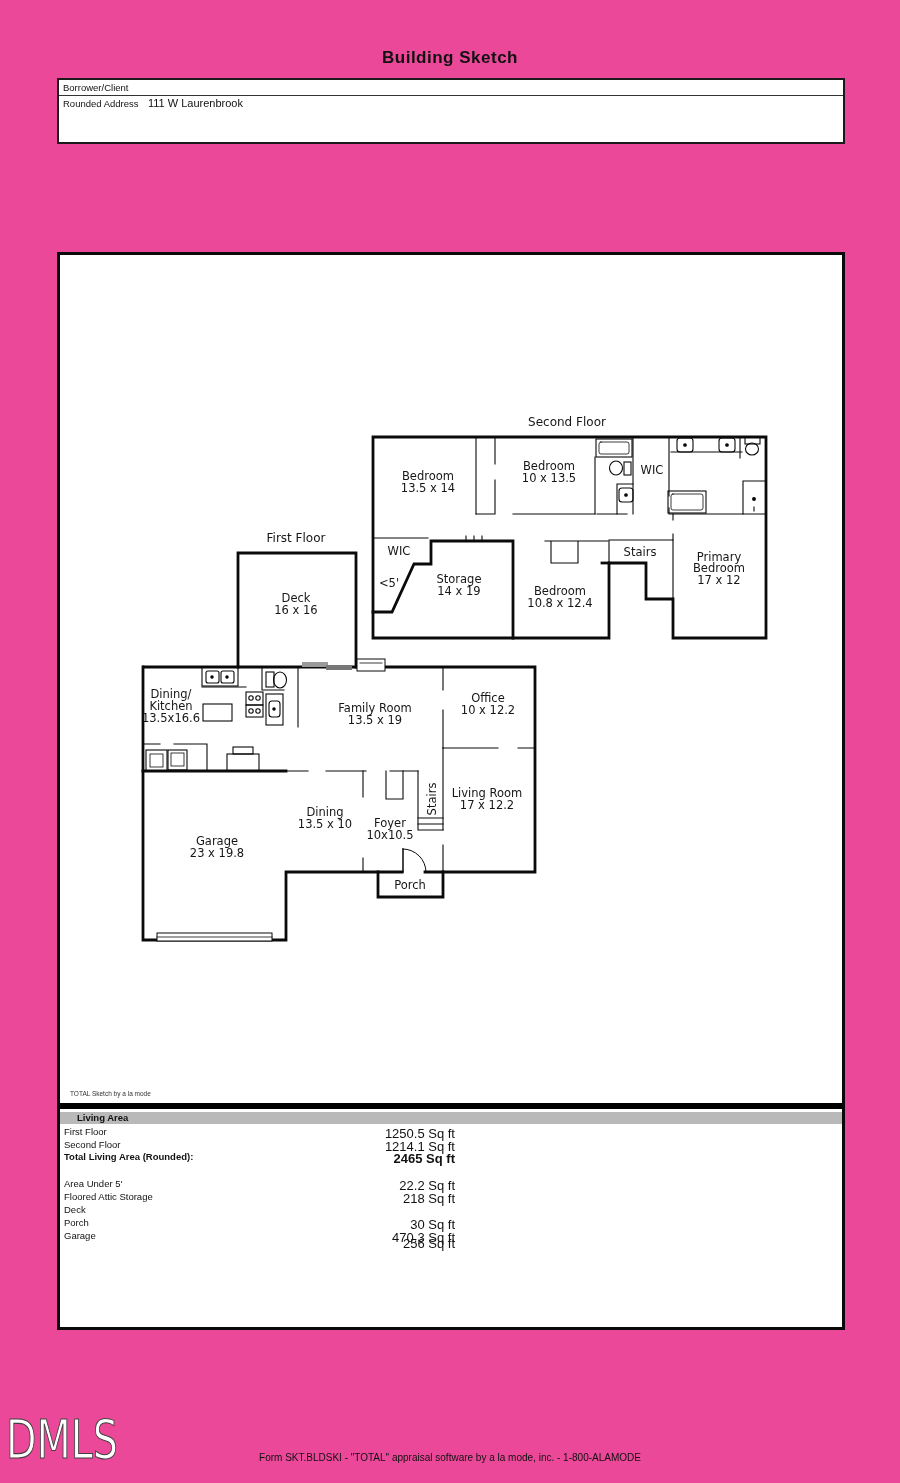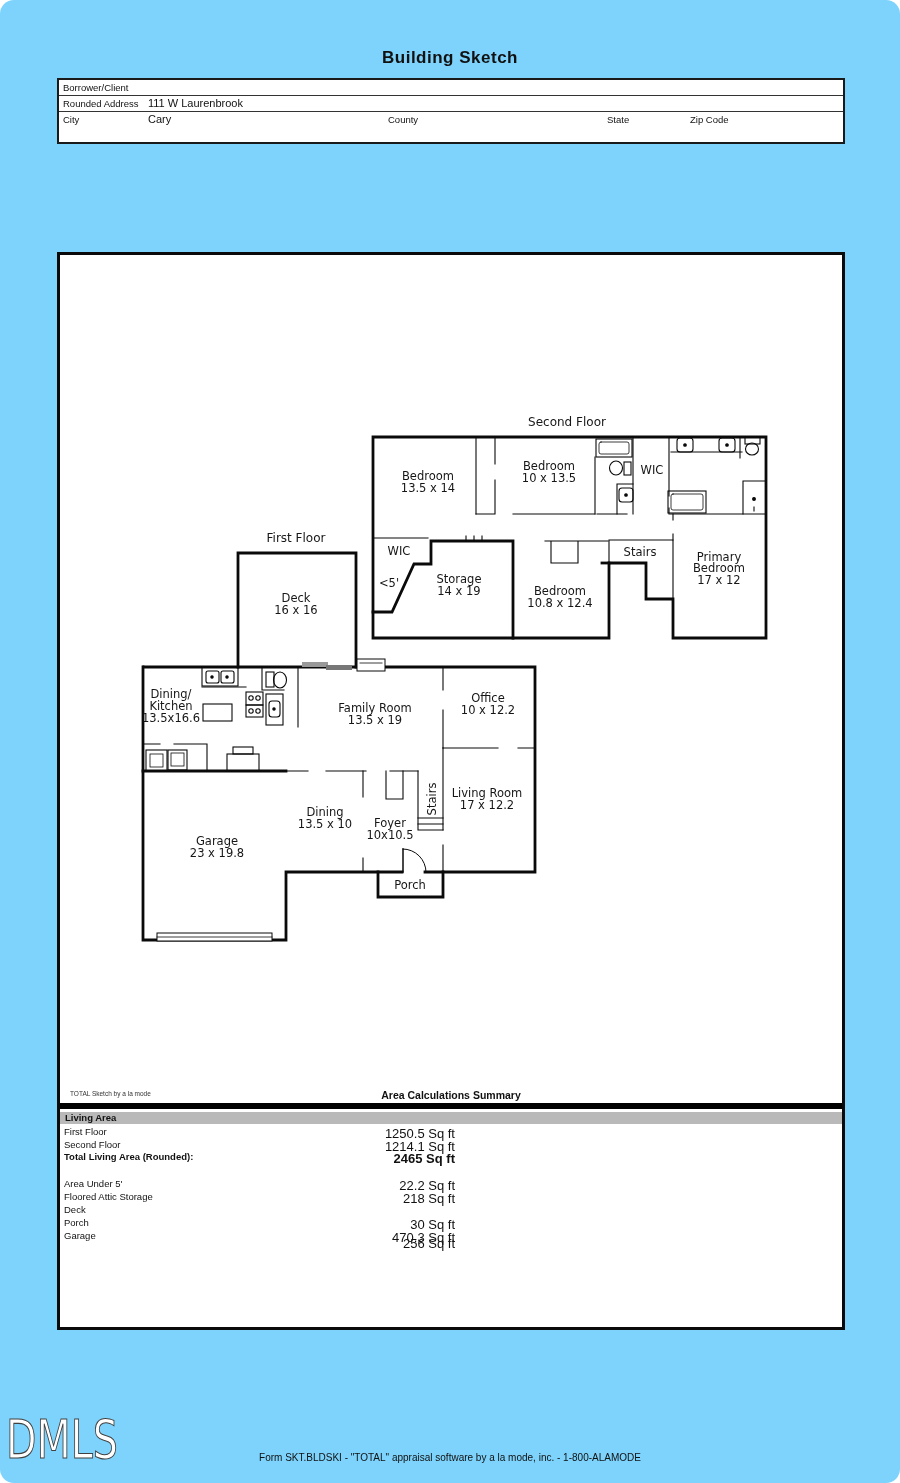--- a/index.html
+++ b/index.html
@@ -1,19 +1,19 @@
 <!DOCTYPE html>
 <html><head>
 <meta charset="utf-8">
 <style>
   * { margin:0; padding:0; box-sizing:border-box; }
   html,body { background:#fff; }
   .page {
-    position:relative; width:900px; height:1483px; background:#7dd3fc;
-    font-family:"Liberation Sans", sans-serif; color:#111; overflow:hidden;border-radius:14px;
+    position:relative; width:900px; height:1483px; background:#ec4899;
+    font-family:"Liberation Sans", sans-serif; color:#111; overflow:hidden;
   }
   .doc-title {
     position:absolute; left:0; top:48px; width:900px; text-align:center;
     font-size:17px; font-weight:bold; letter-spacing:.5px;
   }
   
   .hdr-table {
     position:absolute; left:57px; top:78px; width:788px; height:66px;
     border:2px solid #1a1a1a; background:#fff;
   }
@@ -27,21 +27,21 @@
     border:3px solid #0a0a0a; background:#fff;
   }
   .plan-svg { position:absolute; left:0; top:0; width:900px; height:1483px; }
   .plan-svg text { font-family:"DejaVu Sans", sans-serif; fill:#161616; }
   
   .sum-watermark { position:absolute; left:70px; top:1090px; font-size:6.5px; color:#333; }
   .sum-title { position:absolute; left:57px; top:1089px; width:788px; text-align:center;
                font-size:10.5px; font-weight:bold; }
   .sum-sep { position:absolute; left:60px; top:1103px; width:782px; height:6px; background:#000; }
   .sum-band { position:absolute; left:60px; width:782px; height:12px; background:#b9b9b9;
-              font-size:9.5px; font-weight:bold; line-height:12px; padding-left:5px; }
+              font-size:9.5px; font-weight:bold; line-height:12px; padding-left:17px; }
   .sum-label { position:absolute; left:64px; font-size:9.5px; width:300px; height:12px; }
   .sum-value { position:absolute; left:180px; width:275px; text-align:right; font-size:13px; height:12px; }
   .bold { font-weight:bold; }
   
   .logo-svg { position:absolute; left:2px; top:1406px; }
   .logo-svg text { font-family:"DejaVu Sans", sans-serif; }
   .form-line { position:absolute; left:0; top:1452px; width:900px; text-align:center;
                font-size:10px; color:#111; }
 </style>
 </head>
@@ -51,27 +51,20 @@
 
   <div class="doc-title">Building Sketch</div>
 
   <div class="hdr-table">
     <div class="hrow">
       <span class="hlabel">Borrower/Client</span>
     </div>
     <div class="hrow">
       <span class="hlabel">Rounded Address</span>
       <span class="hval" style="left:89px;">111 W Laurenbrook</span>
-    </div>
-    <div class="hrow">
-      <span class="hlabel">City</span>
-      <span class="hval" style="left:89px;">Cary</span>
-      <span class="hlabel" style="left:329px;">County</span>
-      <span class="hlabel" style="left:548px;">State</span>
-      <span class="hlabel" style="left:631px;">Zip Code</span>
     </div>
   </div>
 
   <div class="sketch-box"></div>
 
   <svg class="plan-svg" viewBox="0 0 900 1483">
 
     <g stroke="#0a0a0a" fill="none" stroke-linecap="square">
 
       <path d="M373,437 H766 V638 H673 V599 H646 V563 H609 V638 H373 Z" stroke-width="2.8"></path>
@@ -218,21 +211,20 @@
         <text x="487" y="797">Living Room</text>
         <text x="487" y="809">17 x 12.2</text>
         <text x="217" y="845">Garage</text>
         <text x="217" y="857">23 x 19.8</text>
         <text x="410" y="889">Porch</text>
       </g>
     </g>
   </svg>
 
   <div class="sum-watermark">TOTAL Sketch by a la mode</div>
-  <div class="sum-title">Area Calculations Summary</div>
   <div class="sum-sep"></div>
 
   <div class="sum-band" style="top:1112px;">Living Area</div>
 
   <div>
     <div class="sum-label" style="top:1126px;">First Floor</div>
     <div class="sum-value" style="top:1126px;">1250.5 Sq ft</div>
   </div>
   <div>
     <div class="sum-label" style="top:1139px;">Second Floor</div>

